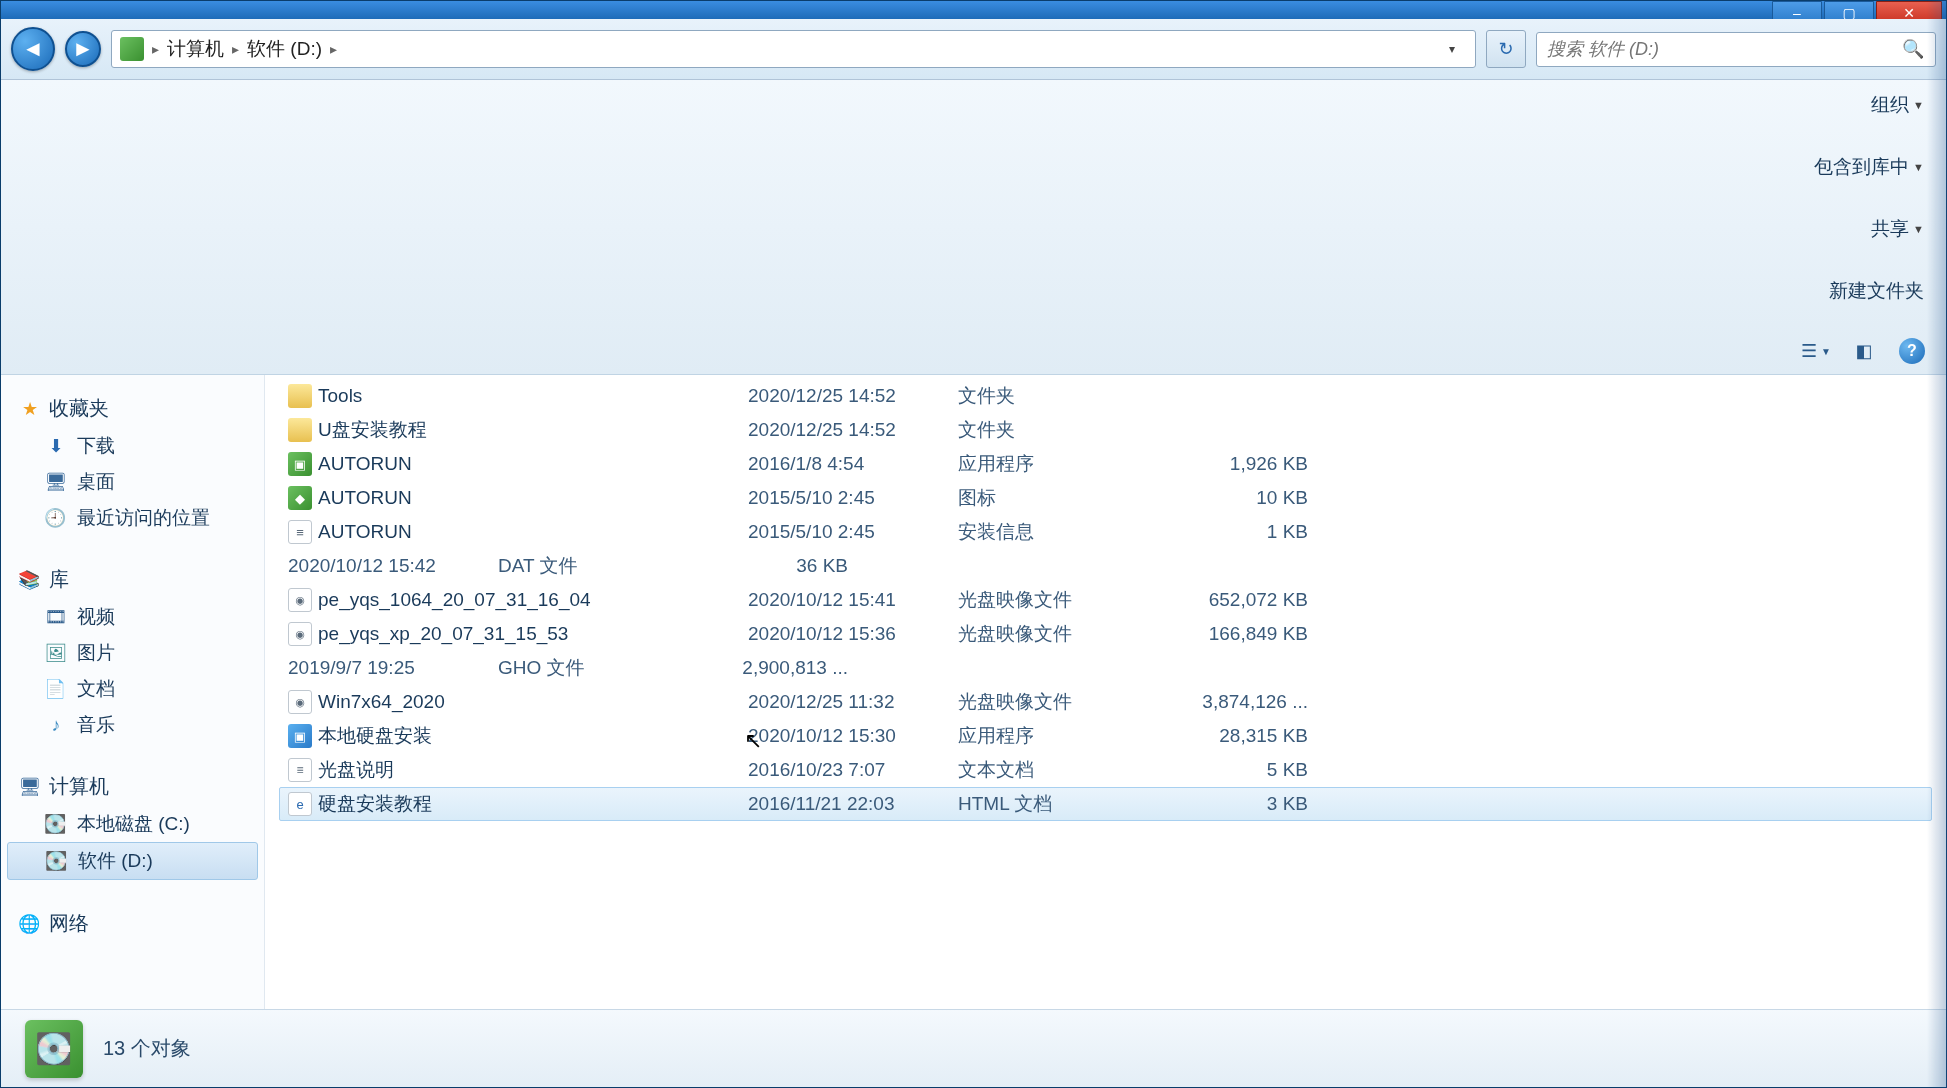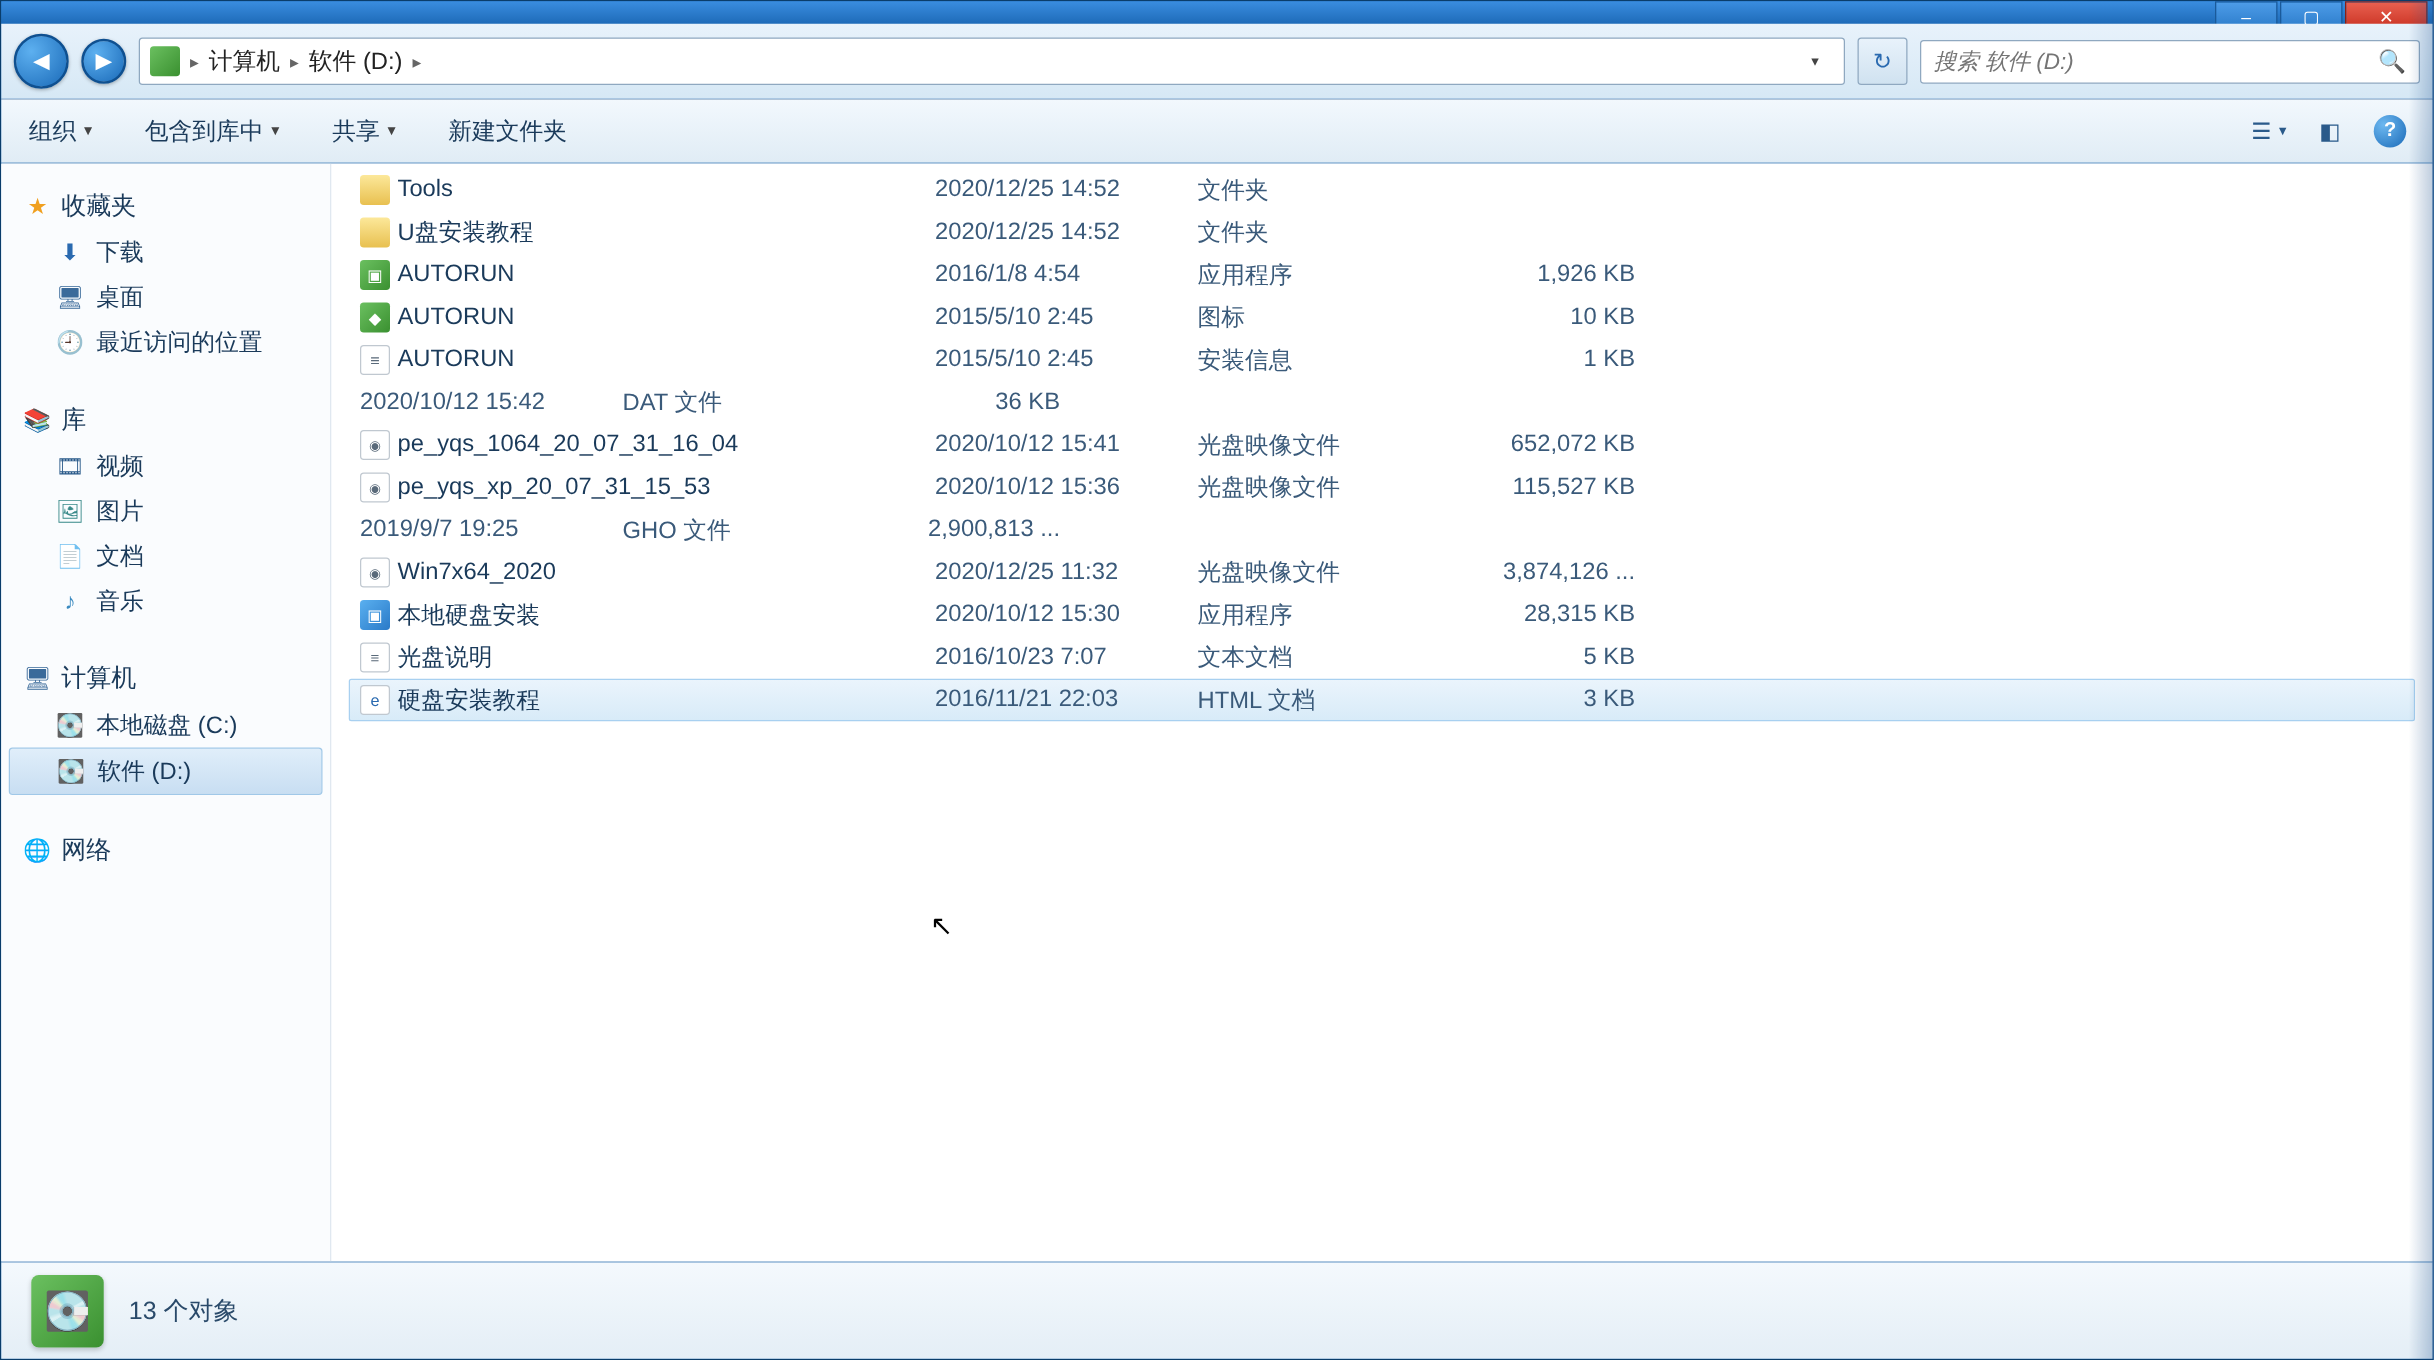--- a/index.html
+++ b/index.html
@@ -19,21 +19,21 @@
 .addr-bar { flex:1; height:38px; background:#fff; border:1px solid #8fa8c0; border-radius:3px; display:flex; align-items:center; padding:0 8px; }
 .addr-icon { width:24px; height:24px; background:linear-gradient(135deg,#6bc060,#3a9030); border-radius:3px; margin-right:6px; }
 .addr-seg { padding:4px 6px; cursor:pointer; color:#222; font-size:19px; }
 .addr-sep { color:#666; font-size:14px; padding:0 2px; }
 .addr-drop { width:30px; text-align:center; color:#444; cursor:pointer; font-size:12px; }
 .refresh-btn { width:40px; height:38px; background:linear-gradient(to bottom,#e8f2fb,#d0e2f0); border:1px solid #8fa8c0; border-radius:3px; display:flex; align-items:center; justify-content:center; color:#2a6ab0; font-size:18px; cursor:pointer; }
 .search-box { width:400px; height:35px; background:#fff; border:1px solid #8fa8c0; border-radius:3px; display:flex; align-items:center; padding:0 10px; }
 .search-box input { flex:1; border:none; outline:none; font-size:18px; color:#888; font-style:italic; }
 .search-icon { color:#3a7ab8; font-size:18px; }
 
-.toolbar { background:linear-gradient(to bottom,#f2f8fd,#e0ecf5); padding:8px 16px; display:flex; align-items:center; gap:28px; border-bottom:1px solid #c0d4e4; }
+.toolbar { background:linear-gradient(to bottom,#f2f8fd,#e0ecf5); padding:8px 16px; display:flex; align-items:flex-end; gap:28px; border-bottom:1px solid #c0d4e4;flex-direction:column; }
 .tb-item { font-size:19px; color:#1a3a5a; cursor:pointer; padding:4px 6px; display:flex; align-items:center; gap:4px; }
 .tb-item .caret { font-size:11px; color:#444; }
 .tb-right { margin-left:auto; display:flex; gap:12px; align-items:center; }
 .tb-icon-btn { width:36px; height:30px; display:flex; align-items:center; justify-content:center; cursor:pointer; color:#2a5a8a; font-size:18px; border:1px solid transparent; border-radius:3px; }
 .help-icon { width:26px; height:26px; border-radius:50%; background:radial-gradient(circle at 30% 30%,#6db8f0,#1a6ab8); color:#fff; display:flex; align-items:center; justify-content:center; font-weight:bold; font-size:16px; }
 
 .body-area { flex:1; display:flex; background:#fff; overflow:hidden; }
 .sidebar { width:264px; background:#fafcfe; border-right:1px solid #e0e8f0; padding:14px 0; overflow-y:auto; }
 .side-group { margin-bottom:24px; }
 .side-head { display:flex; align-items:center; gap:8px; padding:6px 18px; font-size:20px; color:#1a3a5a; cursor:pointer; }
@@ -296,21 +296,21 @@
             <div class="c-type">光盘映像文件</div>
             <div class="c-size">652,072 KB</div>
           </div>
           <div class="row">
             <div class="c-name">
               <span class="fico fico-iso">◉</span>
               <span>pe_yqs_xp_20_07_31_15_53</span>
             </div>
             <div class="c-date">2020/10/12 15:36</div>
             <div class="c-type">光盘映像文件</div>
-            <div class="c-size">115,527 KB</div>
+            <div class="c-size">166,849 KB</div>
           </div>
           <div class="row">
             <div class="c-date">2019/9/7 19:25</div>
             <div class="c-type">GHO 文件</div>
             <div class="c-size">2,900,813 ...</div>
           </div>
           <div class="row">
             <div class="c-name">
               <span class="fico fico-iso">◉</span>
               <span>Win7x64_2020</span>

